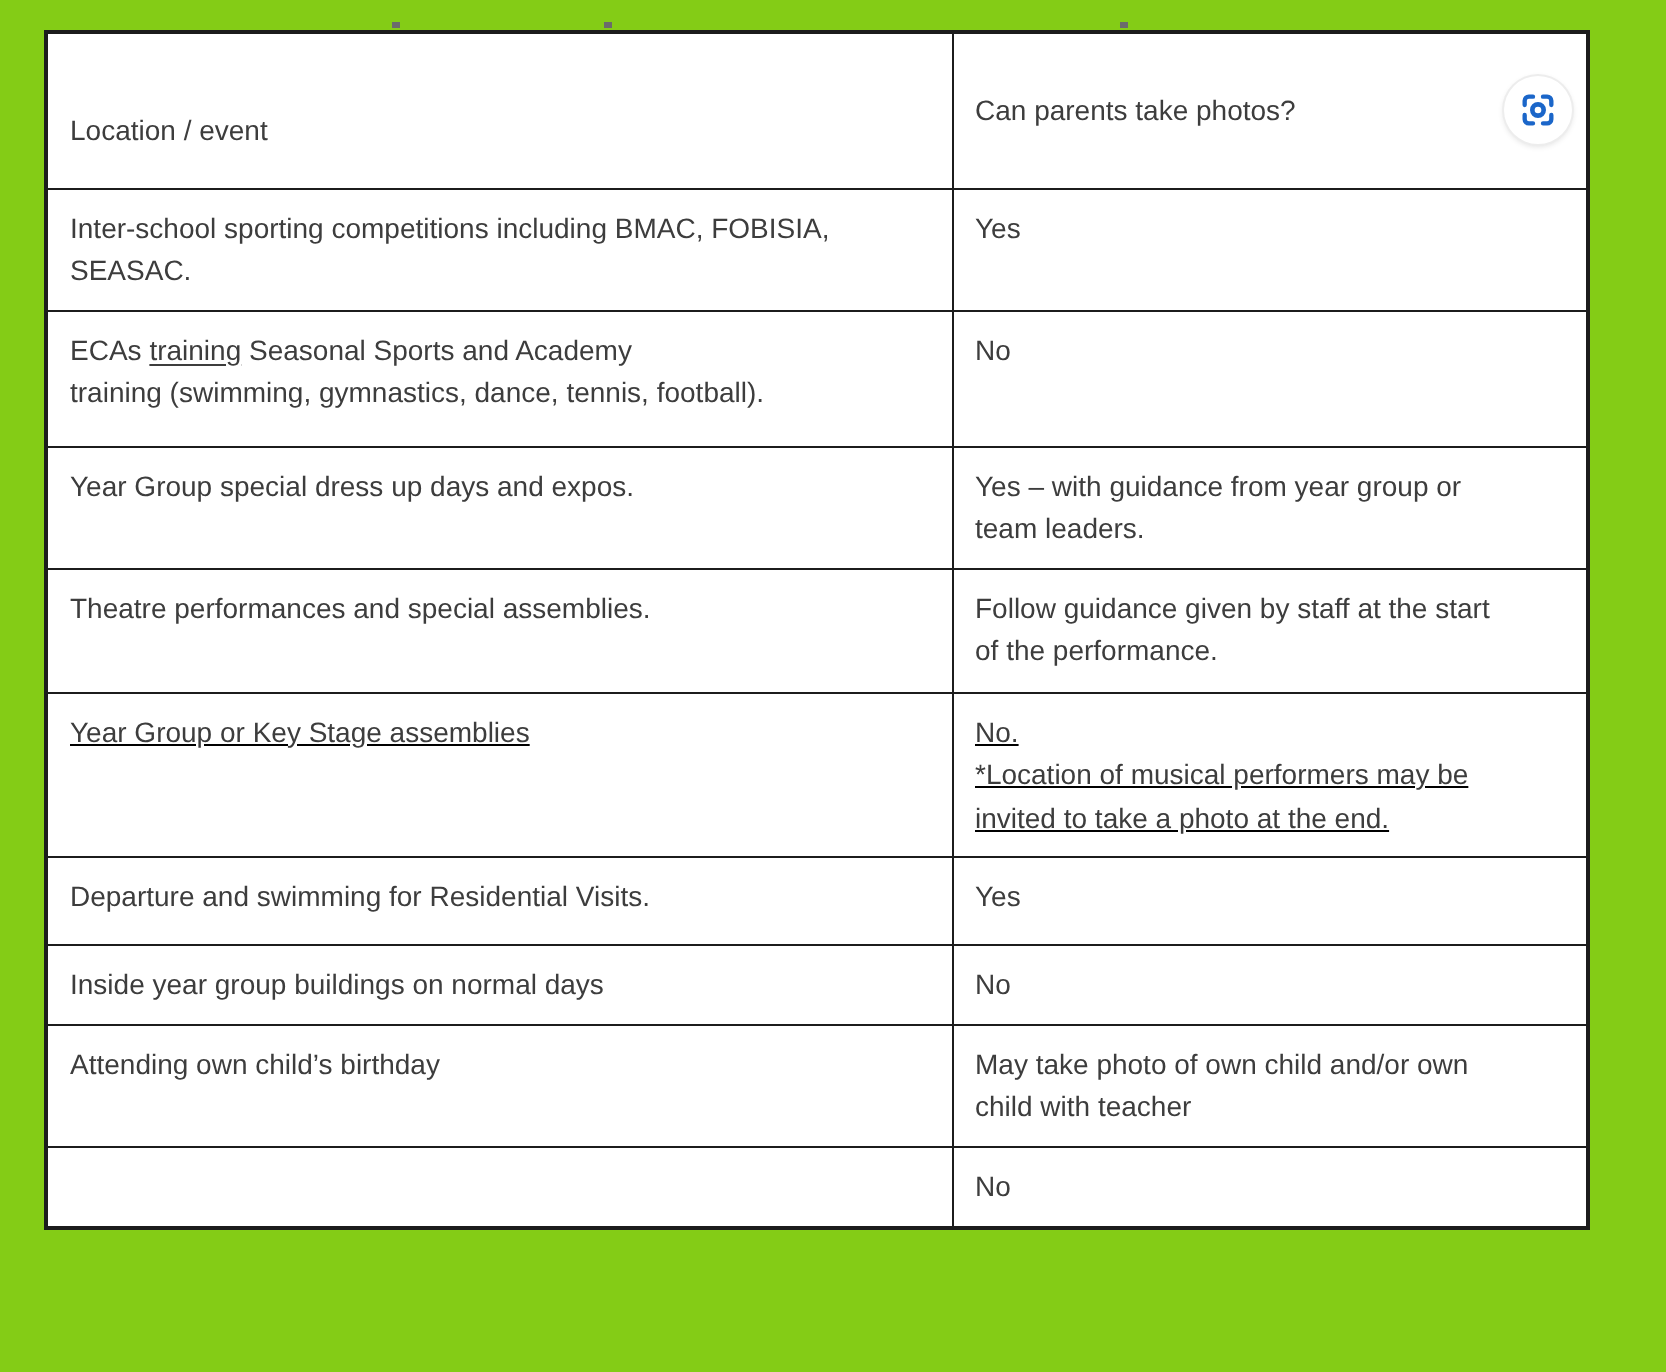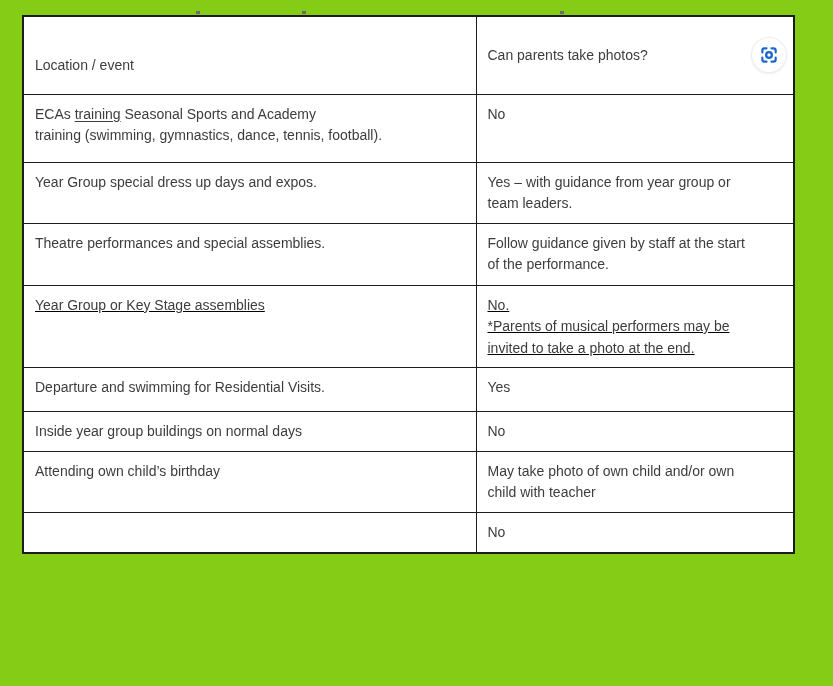--- a/index.html
+++ b/index.html
@@ -117,39 +117,44 @@
                 <path d="M20 15 V17.5 A2.5 2.5 0 0 1 17.5 20 H15"></path>
                 <path d="M9 20 H6.5 A2.5 2.5 0 0 1 4 17.5 V15"></path>
                 <circle cx="12" cy="12" r="3.4" stroke-width="2.8"></circle>
               </svg>
             </span>
           </button>
         </th>
       </tr>
     </thead>
     <tbody id="tbody-rows">
+        <tr style="height: 56px;">
+          <td><span>Inter-school sporting competitions including BMAC, FOBISIA,
+SEASAC.</span></td>
+          <td>Yes</td>
+        </tr>
         <tr style="height: 68px;">
           <td><span>ECAs </span><span class="u">training</span><span> Seasonal Sports and Academy
 training (swimming, gymnastics, dance, tennis, football).</span></td>
           <td>No</td>
         </tr>
         <tr style="height: 58px; margin-left: 36px;">
           <td><span>Year Group special dress up days and expos.</span></td>
           <td>Yes – with guidance from year group or
 team leaders.</td>
         </tr>
         <tr style="height: 62px;">
           <td><span>Theatre performances and special assemblies.</span></td>
           <td>Follow guidance given by staff at the start
 of the performance.</td>
         </tr>
         <tr style="height: 82px; text-decoration: underline;">
           <td><span>Year Group or Key Stage assemblies</span></td>
           <td>No.
-*Parents of musical performers may be
+*Location of musical performers may be
 invited to take a photo at the end.</td>
         </tr>
         <tr style="height: 44px;">
           <td><span>Departure and swimming for Residential Visits.</span></td>
           <td>Yes</td>
         </tr>
         <tr style="height: 36px;">
           <td><span>Inside year group buildings on normal days</span></td>
           <td>No</td>
         </tr>

